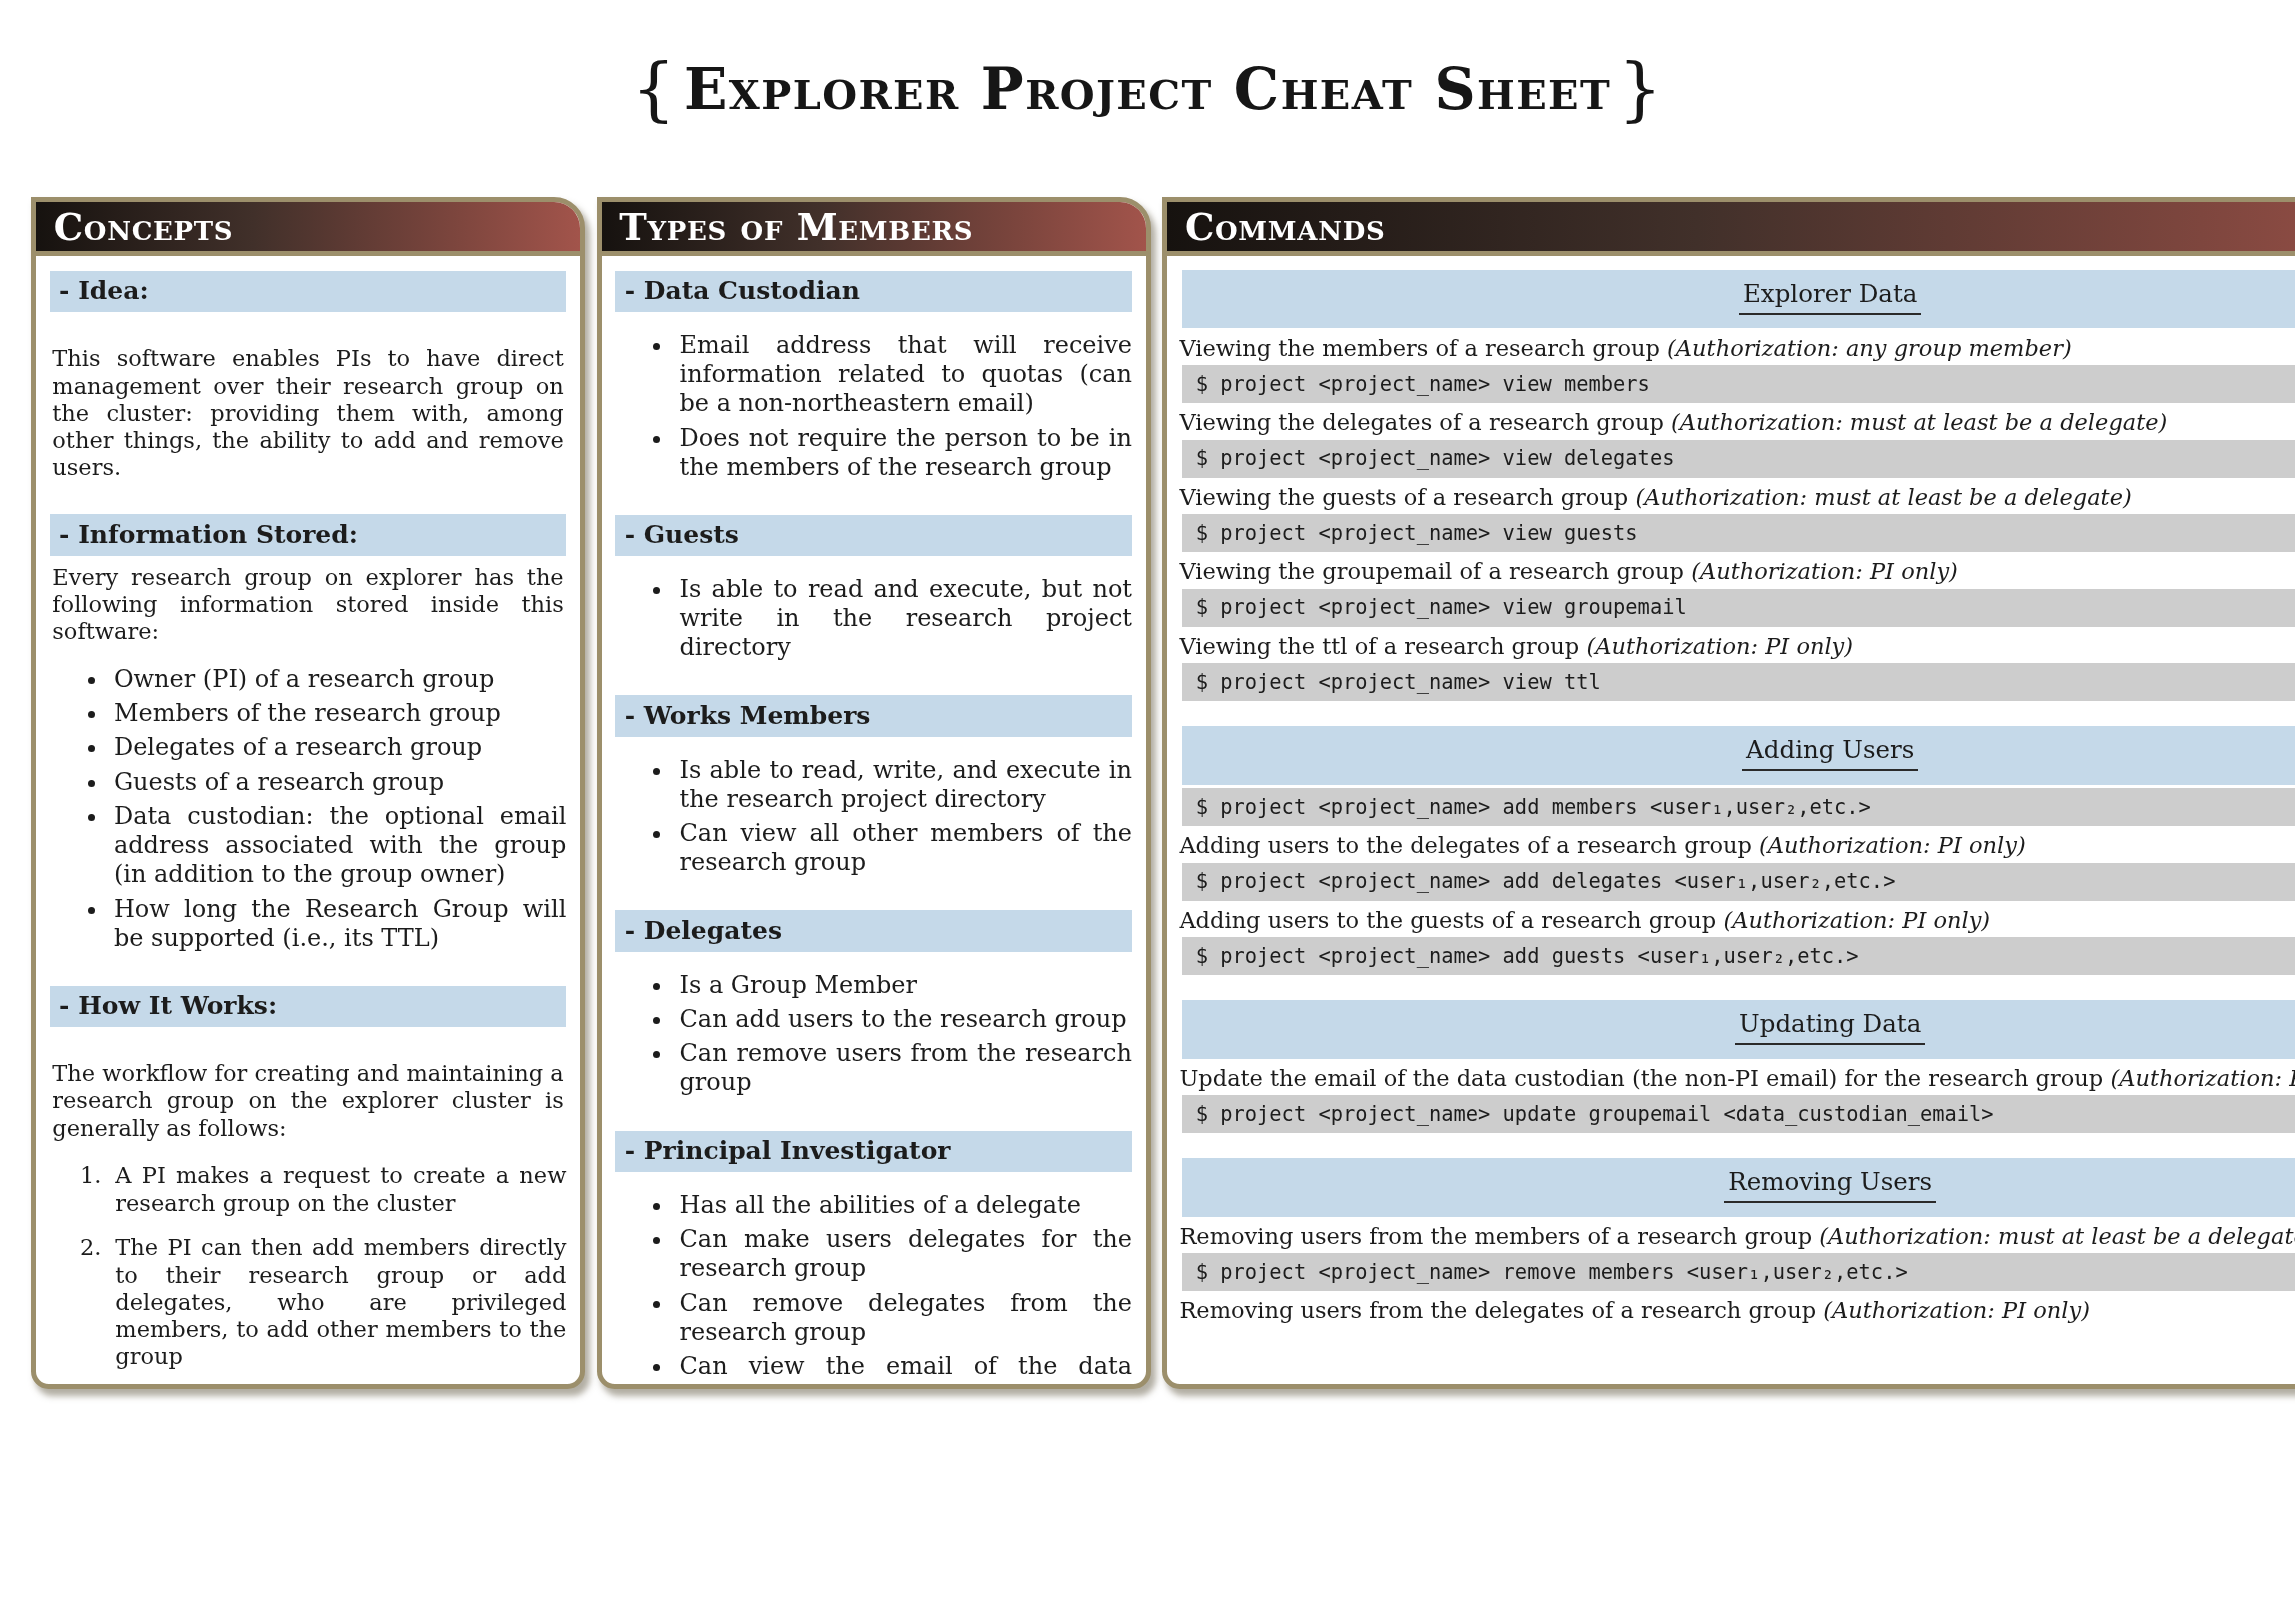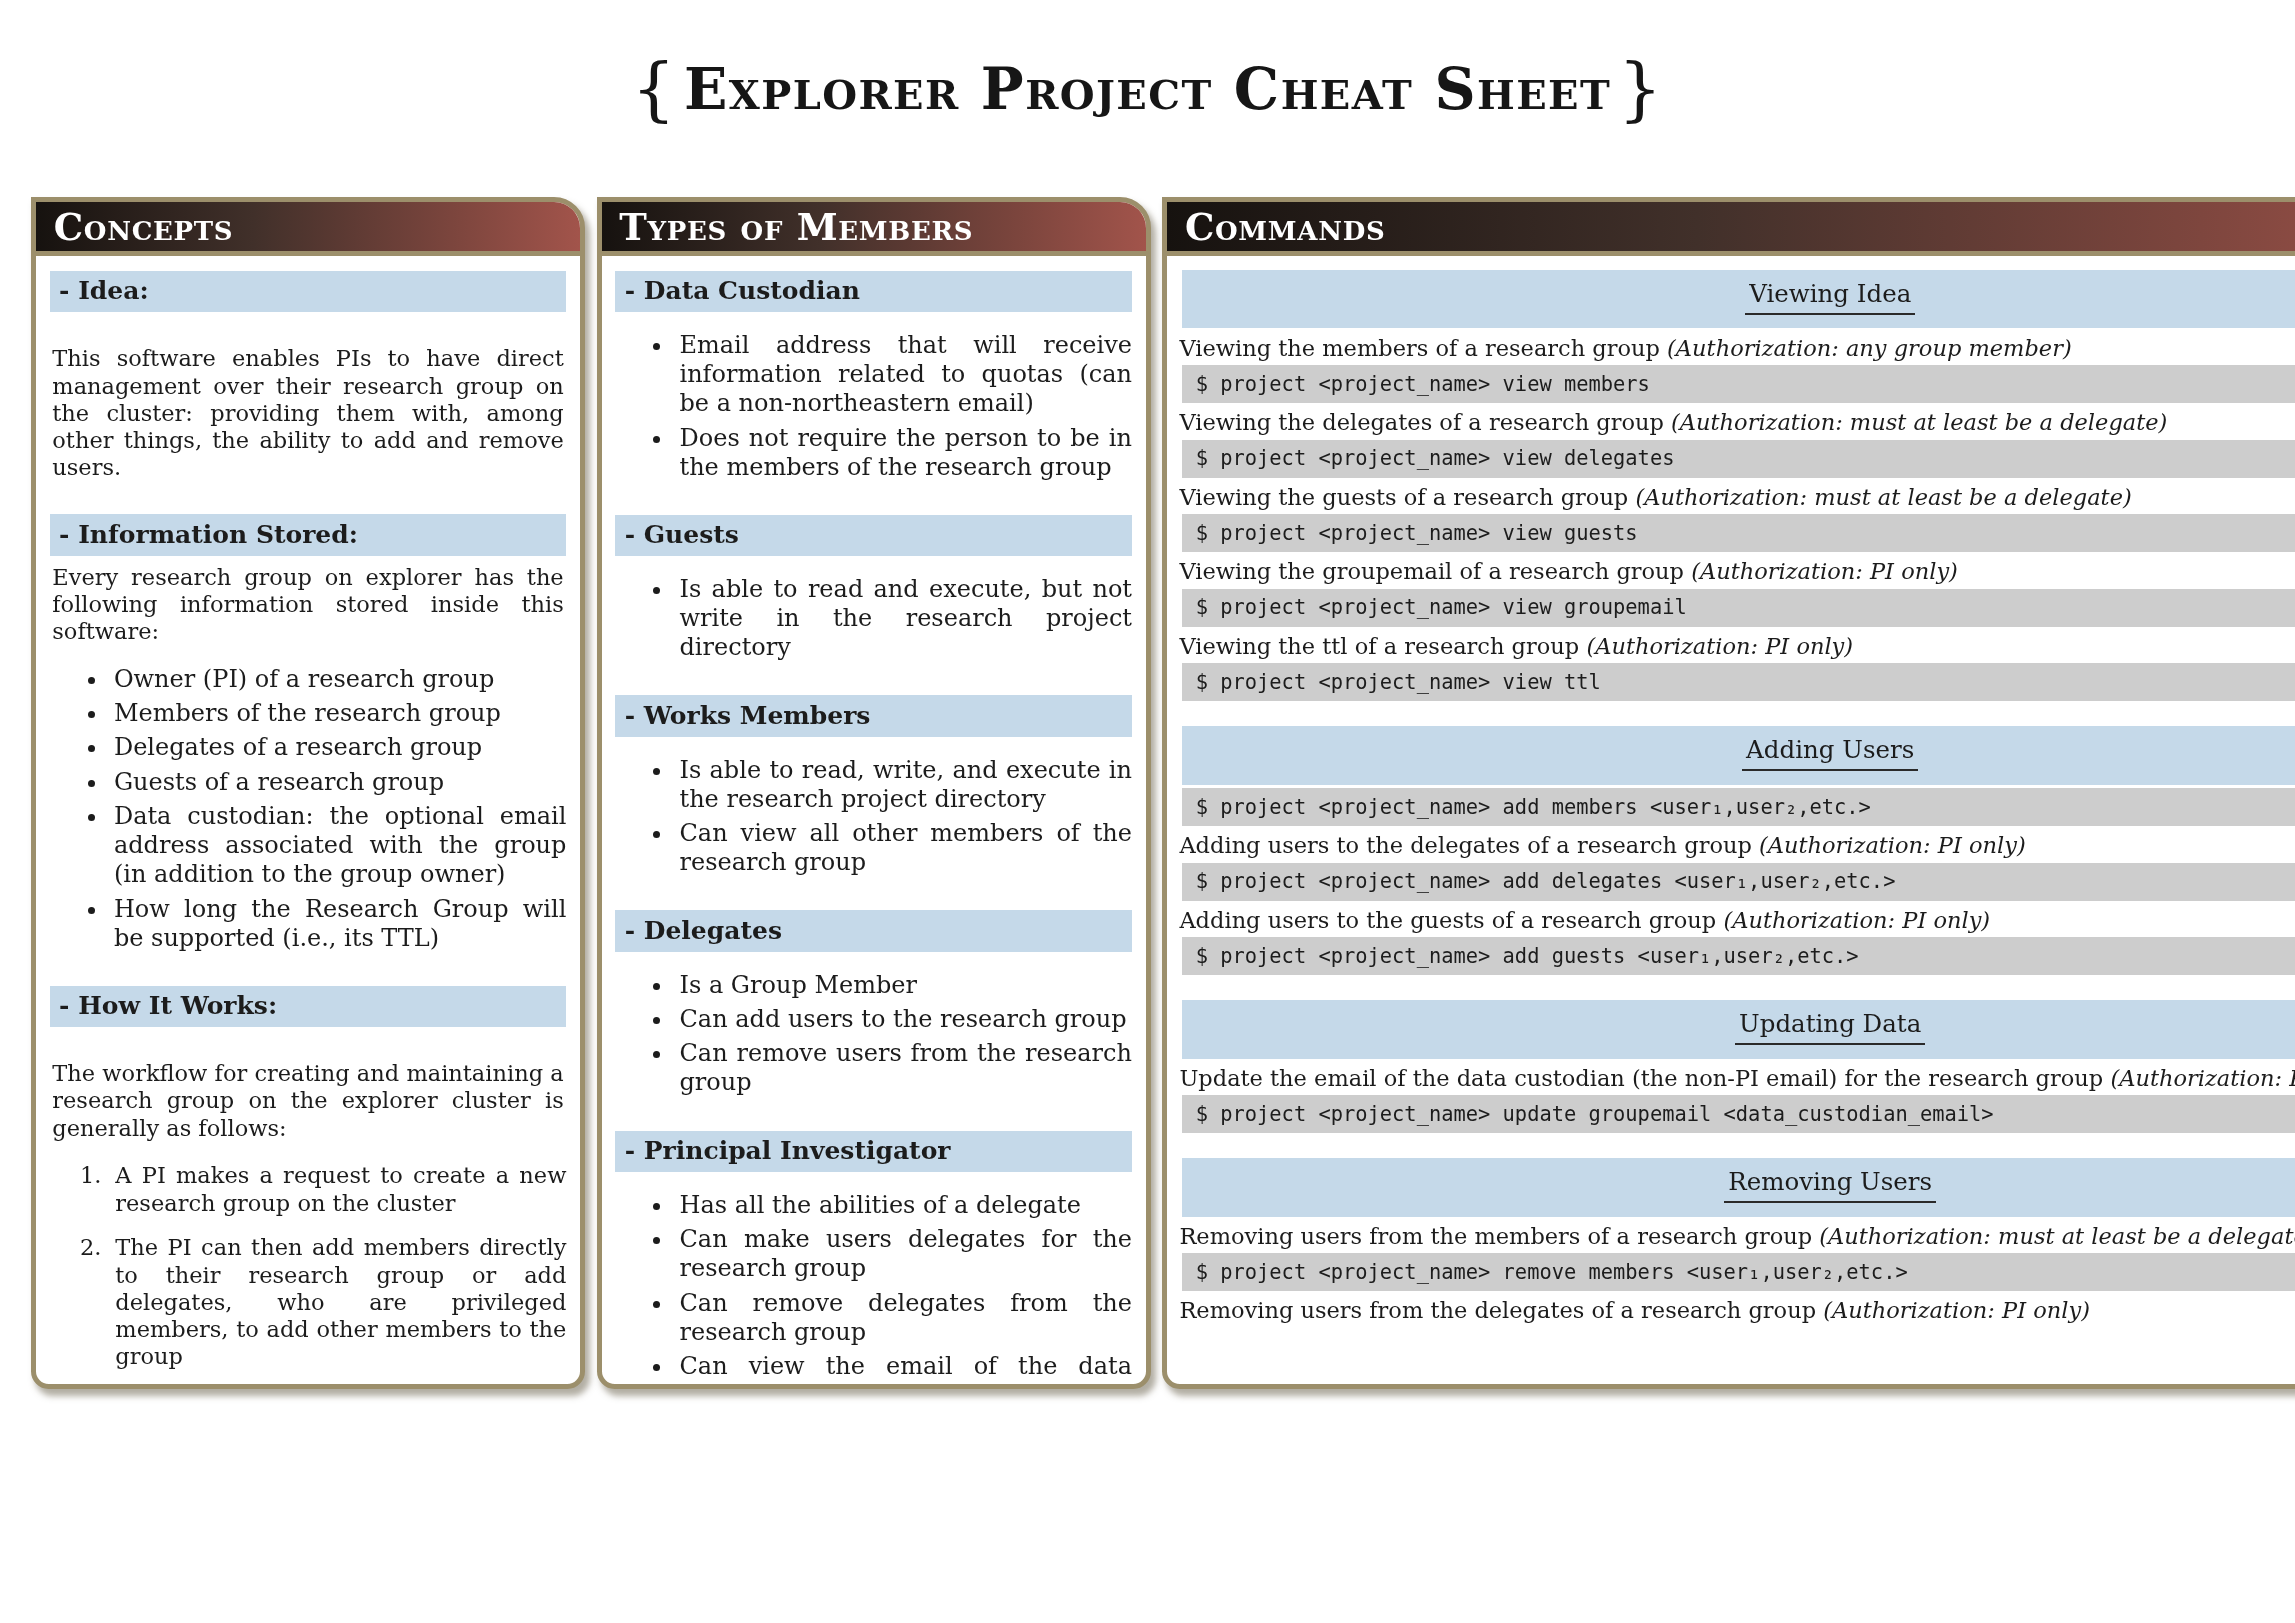--- a/index.html
+++ b/index.html
@@ -218,21 +218,21 @@
       </div>
     </section>
 
     <section class="box w-wide">
       <header class="box-header">
         <span>Commands</span>
       </header>
       <div class="box-body">
 
         <div class="cmd-band">
-          <span class="cmd-title">Viewing Idea</span>
+          <span class="cmd-title">Explorer Data</span>
         </div>
         <div class="cmd-desc"><span>Viewing the members of a research group </span><span class="auth">(Authorization: any group member)</span></div>
         <div class="cmd-code">$ project &lt;project_name&gt; view members</div>
         <div class="cmd-desc"><span>Viewing the delegates of a research group </span><span class="auth">(Authorization: must at least be a delegate)</span></div>
         <div class="cmd-code">$ project &lt;project_name&gt; view delegates</div>
         <div class="cmd-desc"><span>Viewing the guests of a research group </span><span class="auth">(Authorization: must at least be a delegate)</span></div>
         <div class="cmd-code">$ project &lt;project_name&gt; view guests</div>
         <div class="cmd-desc"><span>Viewing the groupemail of a research group </span><span class="auth">(Authorization: PI only)</span></div>
         <div class="cmd-code">$ project &lt;project_name&gt; view groupemail</div>
         <div class="cmd-desc"><span>Viewing the ttl of a research group </span><span class="auth">(Authorization: PI only)</span></div>

